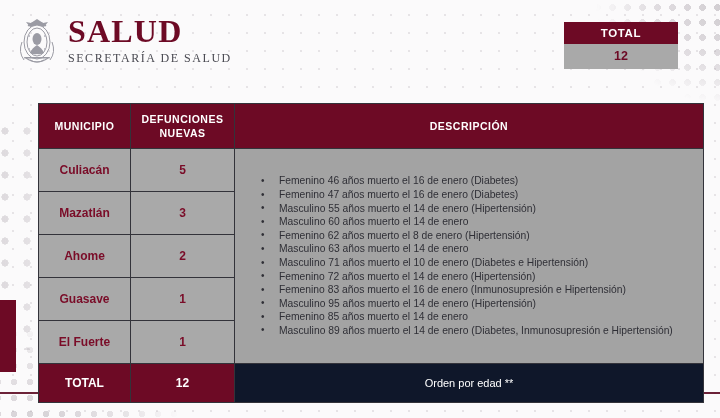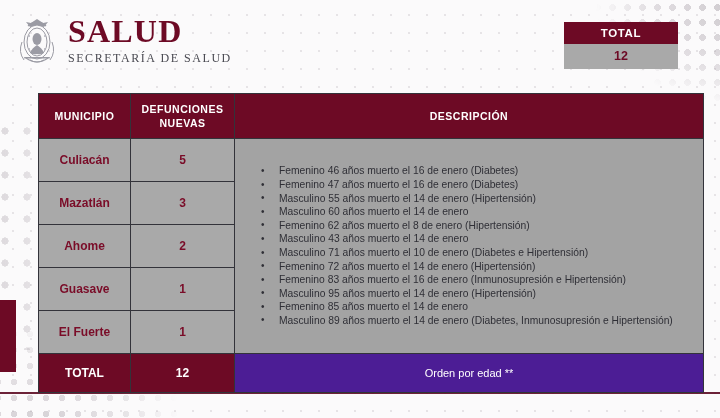--- a/index.html
+++ b/index.html
@@ -141,21 +141,21 @@
     font-size: 12.5px;
     font-weight: bold;
     text-align: center;
     padding: 5px 0 6px 0;
   }
 
   
   .tbl {
     position: absolute;
     left: 38px;
-    top: 93px;
+    top: 103px;
     width: 665px;
     border-collapse: collapse;
     table-layout: fixed;
   }
   .tbl td, .tbl th {
     border: 1px solid #33333a;
     padding: 0;
     vertical-align: middle;
   }
   .col-mun   { width: 92px; }
@@ -204,21 +204,21 @@
     font-weight: bold;
     text-align: center;
     height: 38px;
   }
   .td-desc {
     background: #a3a3a3;
     padding: 0;
     margin-left: 32px;
   }
   .td-desc-footer {
-    background: #4c1d95;
+    background: #0f172a;
     color: #ffffff;
     font-size: 11px;
     text-align: center;
     height: 38px;
   }
 
   .desc-list {
     margin: 0;
     padding: 10px 8px 10px 26px;
     list-style: none;
@@ -308,21 +308,21 @@
       <tr>
         <td class="td-mun">Culiacán</td>
         <td class="td-num">5</td>
         <td class="td-desc" rowspan="5">
           <ul class="desc-list">
             <li>Femenino 46 años muerto el 16 de enero (Diabetes)</li>
             <li>Femenino 47 años muerto el 16 de enero (Diabetes)</li>
             <li>Masculino 55 años muerto el 14 de enero (Hipertensión)</li>
             <li>Masculino 60 años muerto el 14 de enero</li>
             <li>Femenino 62 años muerto el 8 de enero (Hipertensión)</li>
-            <li>Masculino 43 años muerto el 14 de enero</li>
+            <li>Masculino 63 años muerto el 14 de enero</li>
             <li>Masculino 71 años muerto el 10 de enero (Diabetes e Hipertensión)</li>
             <li>Femenino 72 años muerto el 14 de enero (Hipertensión)</li>
             <li>Femenino 83 años muerto el 16 de enero (Inmunosupresión e Hipertensión)</li>
             <li>Masculino 95 años muerto el 14 de enero (Hipertensión)</li>
             <li>Femenino 85 años muerto el 14 de enero</li>
             <li>Masculino 89 años muerto el 14 de enero (Diabetes, Inmunosupresión e Hipertensión)</li>
           </ul>
         </td>
       </tr>
       <tr>

